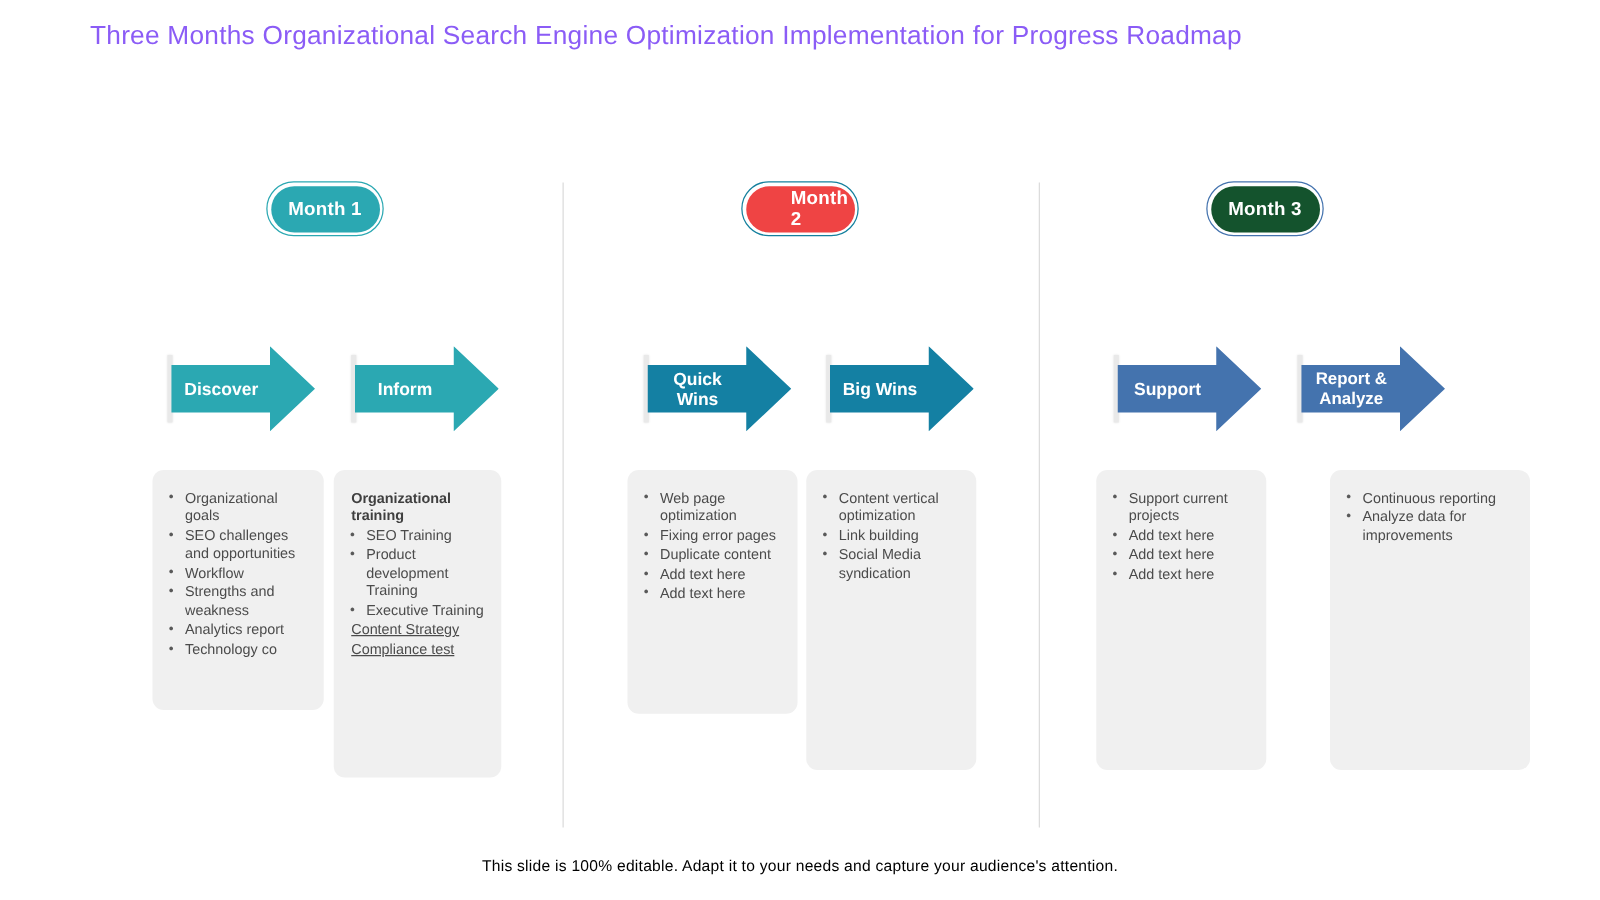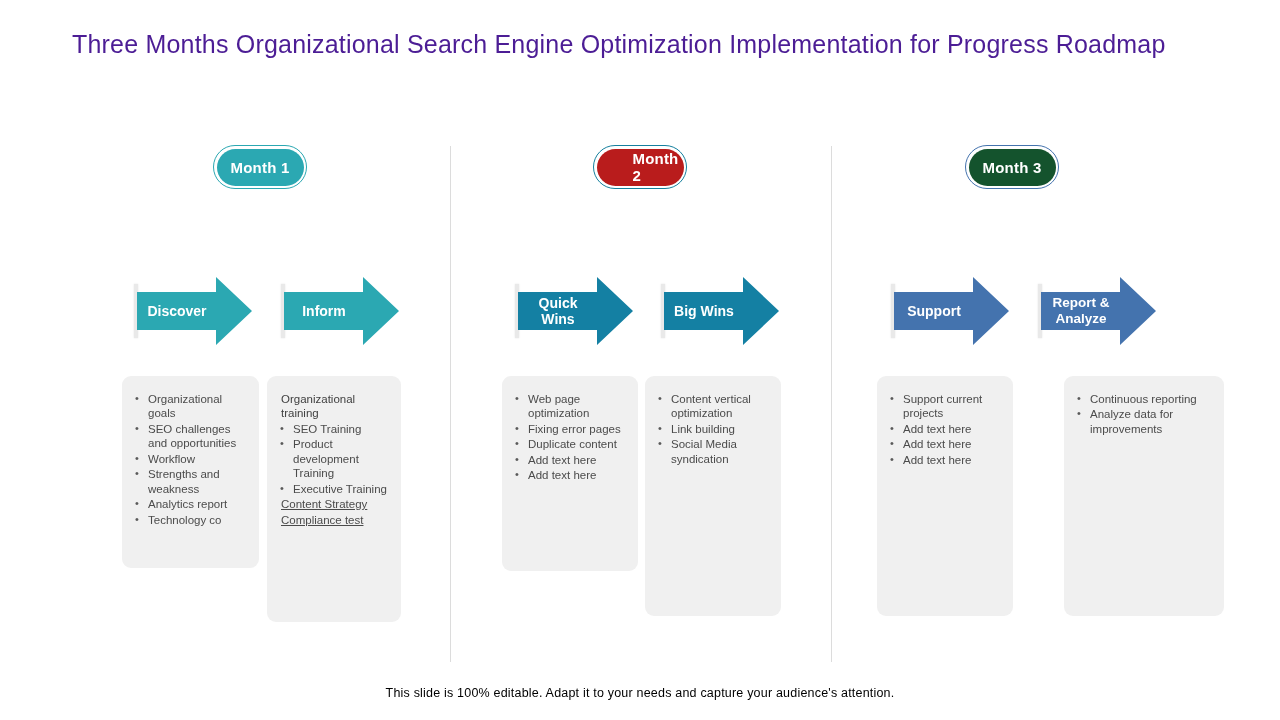--- a/index.html
+++ b/index.html
@@ -1,21 +1,21 @@
 <!DOCTYPE html>
 <html><head>
 <meta charset="utf-8">
 <style>
   * { margin: 0; padding: 0; box-sizing: border-box; }
   html, body { width: 1280px; height: 720px; background: #ffffff; overflow: hidden;
     font-family: "Liberation Sans", sans-serif; }
   .slide { position: absolute; inset: 0; width: 1280px; height: 720px; background: #fff; }
 
-  .title { position: absolute; left: 72px; top: 28px; width: 1160px;
-    font-size: 25px; line-height: 1.28; color: #4c1d95; font-weight: 400;
+  .title { position: absolute; left: 72px; top: 16px; width: 1160px;
+    font-size: 21px; line-height: 1.28; color: #8b5cf6; font-weight: 400;
     letter-spacing: 0.2px; }
 
   .divider { position: absolute; top: 146px; width: 1px; height: 516px; background: #dcdcdc; }
   .divider.d1 { left: 450px; }
   .divider.d2 { left: 831px; }
 
   .badge { position: absolute; top: 145px; width: 94px; height: 44px;
     border-radius: 999px; border: 1.6px solid; padding: 2.5px; background: #fff; }
   .badge-inner { width: 100%; height: 100%; border-radius: 999px;
     display: flex; align-items: center; justify-content: center;
@@ -30,41 +30,41 @@
     color: #ffffff; font-weight: bold; font-size: 14px; line-height: 1.15; padding: 0 2px; }
   .arrow-label.small { font-size: 13.5px; }
 
   .card { position: absolute; top: 376px; background: #f0f0f0; border-radius: 9px;
     padding: 16px 8px 10px 6px; }
   .card ul { list-style: none; }
   .card li { position: relative; padding-left: 20px; margin-bottom: 1px;
     font-size: 11.5px; line-height: 1.26; color: #4b4b4b; }
   .card li.bullet::before { content: "\2022"; position: absolute; left: 7px; top: 0;
     color: #595959; font-size: 11px; }
-  .card li.heading { font-weight: normal; color: #3f3f3f; padding-left: 8px; }
+  .card li.heading { font-weight: bold; color: #3f3f3f; padding-left: 8px; }
   .card li.plain { padding-left: 8px; text-decoration: underline; }
 
   .footer { position: absolute; left: 0; top: 686px; width: 1280px; text-align: center;
     font-size: 12.5px; color: #000000; letter-spacing: 0.2px; }
 </style>
 </head>
 <body>
 
 <div class="slide">
 
   <h1 class="title">Three Months Organizational Search Engine Optimization Implementation for Progress Roadmap</h1>
 
   <div class="divider d1"></div>
   <div class="divider d2"></div>
 
   <div class="badge" style="left:213px; border-color:#2ba8b2;">
     <div class="badge-inner" style="background:#2ba8b2;">Month 1</div>
   </div>
   <div class="badge" style="left:593px; border-color:#15809e;">
-    <div class="badge-inner" style="background:#b91c1c;padding-left:36px;">Month 2</div>
+    <div class="badge-inner" style="background:#ef4444;padding-left:36px;">Month 2</div>
   </div>
   <div class="badge" style="left:965px; border-color:#4473ae;">
     <div class="badge-inner" style="background:#14532d;">Month 3</div>
   </div>
 
   <div class="arrow-wrap" style="left:134px;">
     <div class="tail-strip"></div>
     <svg class="arrow-svg" width="115" height="68" viewBox="0 0 115 68">
       <polygon points="0,15 79,15 79,0 115,34 79,68 79,53 0,53" fill="#2ba8b2"></polygon>
     </svg>

